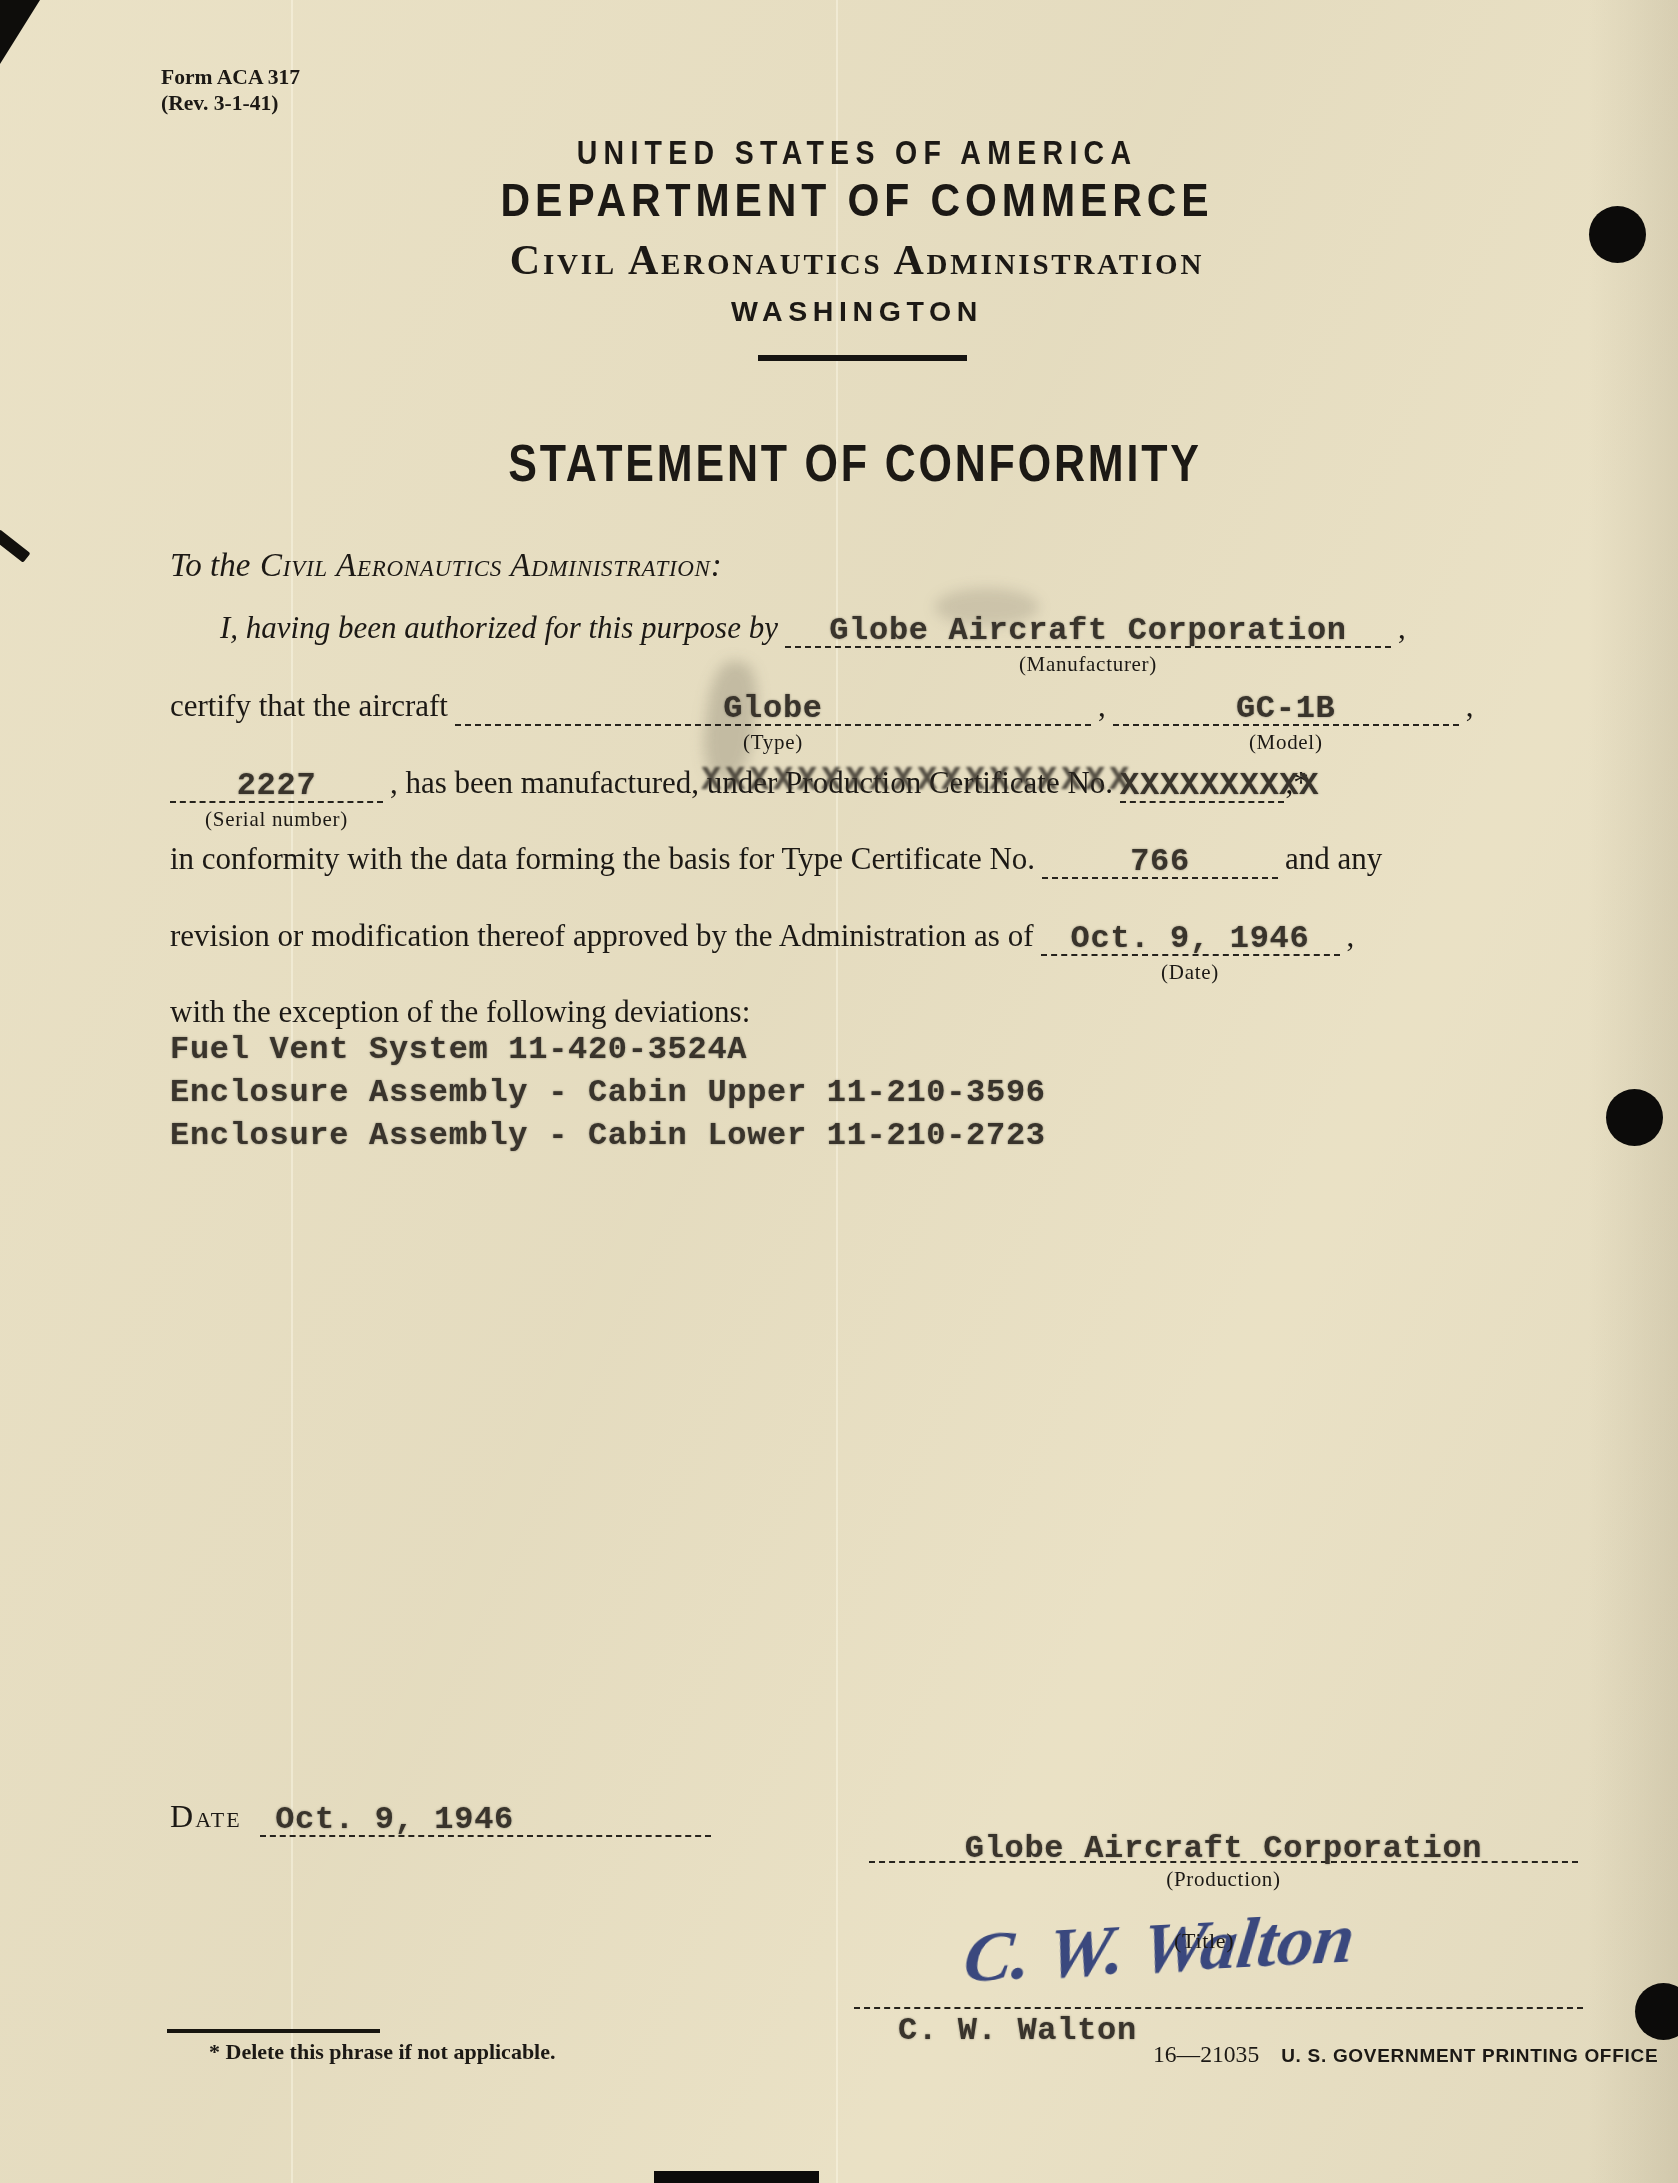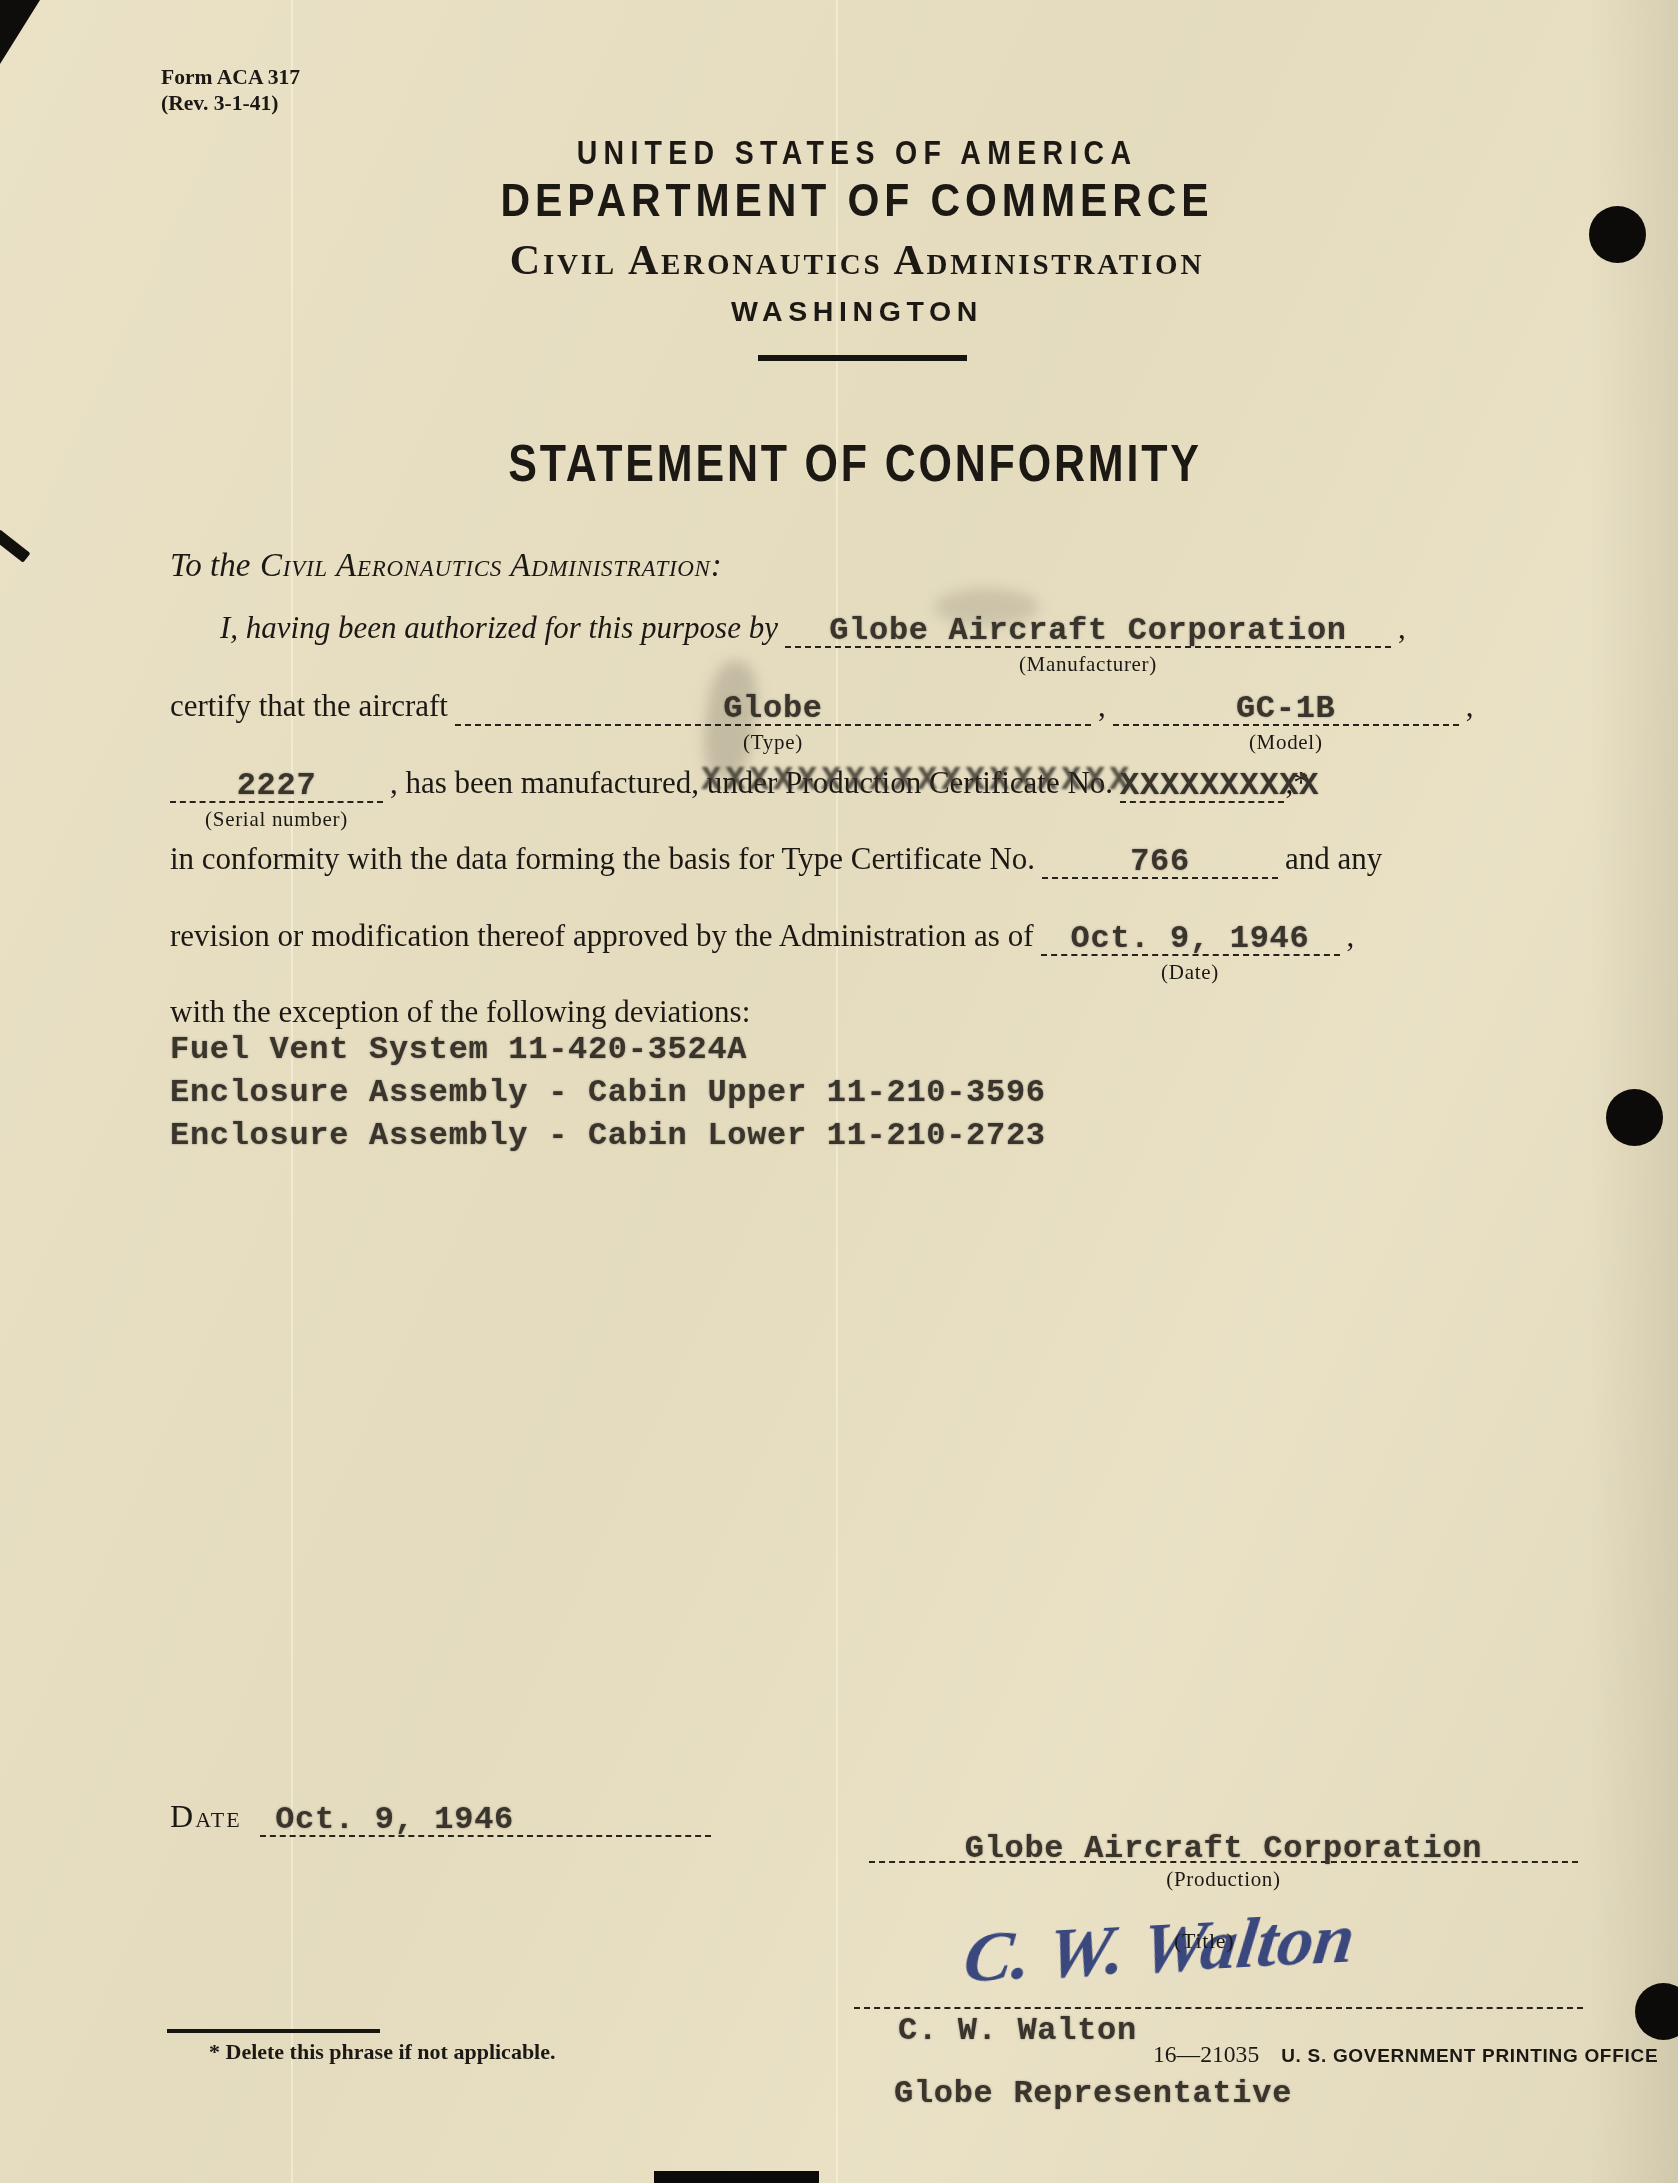--- a/index.html
+++ b/index.html
@@ -144,21 +144,20 @@
   <div class="date-line">
     <span class="datelabel">Date</span><span class="blank w-date2"><span class="value typed">Oct. 9, 1946</span></span>
   </div>
 
   <span class="blank company-blank"><span class="value typed">Globe Aircraft Corporation</span><span class="caption">(Production)</span></span>
 
   <div class="script-sig">C. W. Walton</div>
   <div class="sig-rule"></div>
   <div class="typed signer-typed">C. W. Walton</div>
   <div class="title-caption">(Title)</div>
-  <div class="typed title-typed">Globe Representative</div>
 
   <div class="footnote-rule"></div>
   <div class="footnote">* Delete this phrase if not applicable.</div>
   <div class="gpo">
     <span class="gpo-code">16—21035</span>
     <span class="gpo-name">U. S. GOVERNMENT PRINTING OFFICE</span>
   </div>
 
   <div class="hole" style="left:1589px;top:206px"></div>
   <div class="hole" style="left:1606px;top:1089px"></div>

